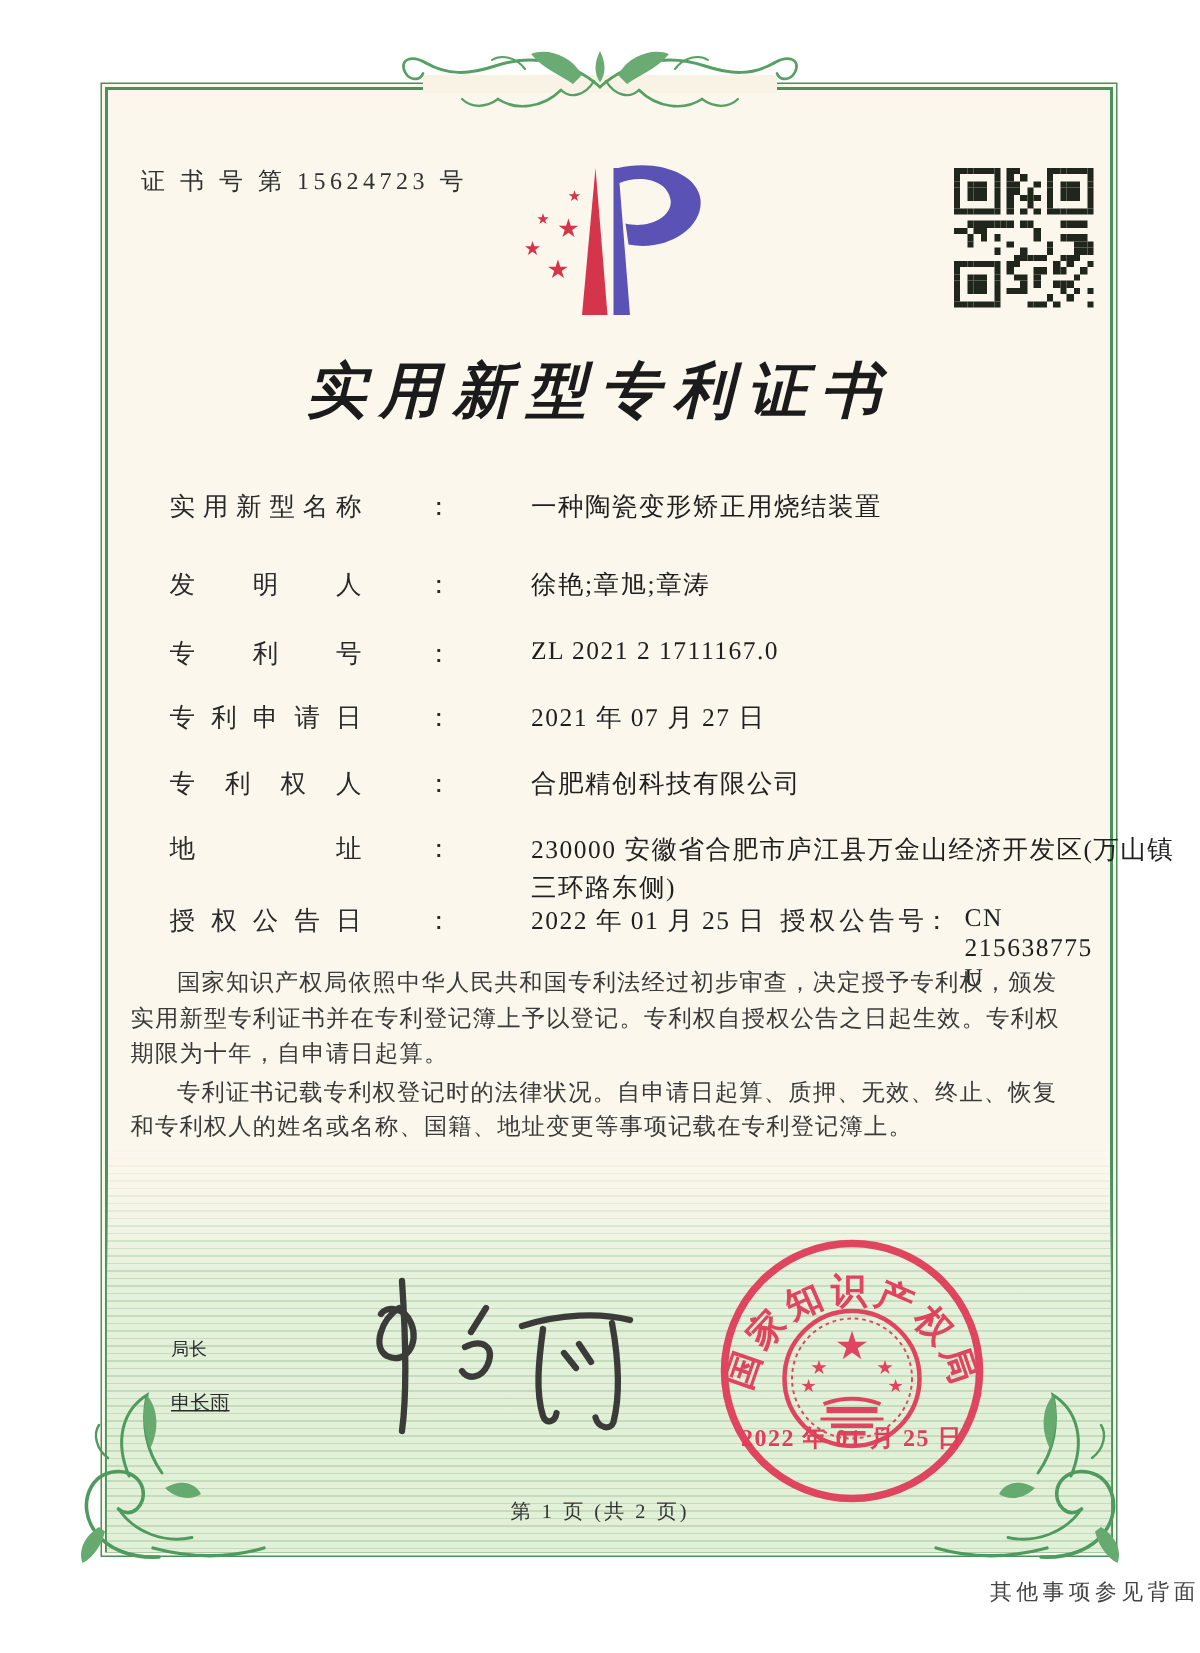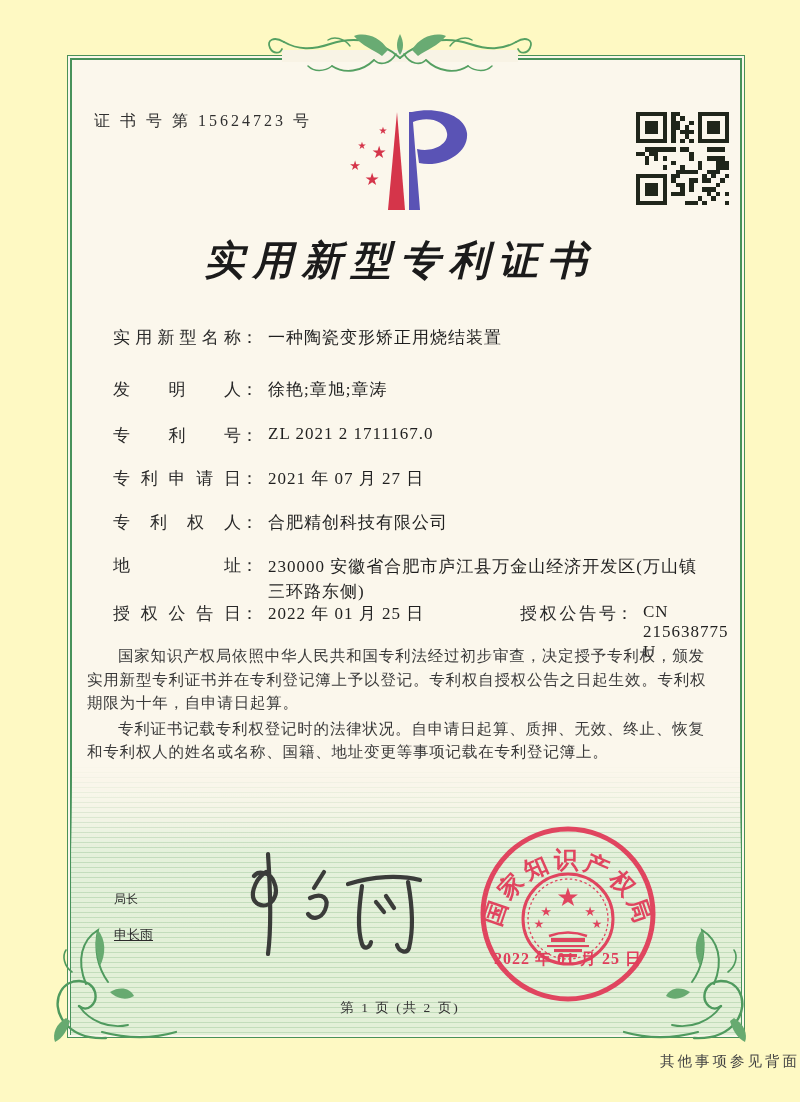--- a/index.html
+++ b/index.html
@@ -1,19 +1,19 @@
 <!DOCTYPE html>
 <html><head>
 <meta charset="utf-8">
 <style>
   * { margin:0; padding:0; box-sizing:border-box; }
   html,body { background:#e9e4d6; }
   .page {
     position:relative; width:800px; height:1102px; margin:0 auto;
-    background:#fef9c3;
+    background:#ffffff;
     font-family:"Liberation Serif","DejaVu Serif",serif;
     color:#222; overflow:hidden;
   }
   
   .frame-outer {
     position:absolute; left:67px; top:55px; width:678px; height:983px;
     border:1px solid #4a9158; background:#fbf7ec;
   }
   .frame-inner { position:absolute; inset:2px; border:2px solid #47925b; }
   
@@ -28,21 +28,21 @@
   
   .cert-no { position:absolute; left:94px; top:111px; font-size:16px; letter-spacing:3px; color:#303030; }
   .logo { position:absolute; left:333px; top:109px; width:145px; height:106px; }
   .qr { position:absolute; left:636px; top:112px; width:93px; height:93px; display:grid; }
   .qr .d { background:#20261b; }
   .title {
     position:absolute; left:0; right:0; top:233px; text-align:center;
     font-size:40px; font-weight:600; letter-spacing:9px; color:#1b1b1b;font-style:italic;
   }
   
-  .frow { position:absolute; left:113px; display:flex; align-items:flex-start; font-size:17px; }
+  .frow { position:absolute; left:113px; display:flex; align-items:flex-start; font-size:17px;gap:43px; }
   .flabel {
     display:inline-block; width:128px; text-align:justify; text-align-last:justify;
     color:#2a2a2a; flex:none;
   }
   .fcolon { flex:none; color:#2a2a2a; margin-right:10px; }
   .fvalue { color:#1f1f1f; letter-spacing:1px; }
   .fvalue.wrap { width:445px; line-height:25px; }
   .grant-right { position:absolute; left:407px; top:0; display:flex; font-size:17px; }
   .grant-right .flabel { width:96px; }
   

